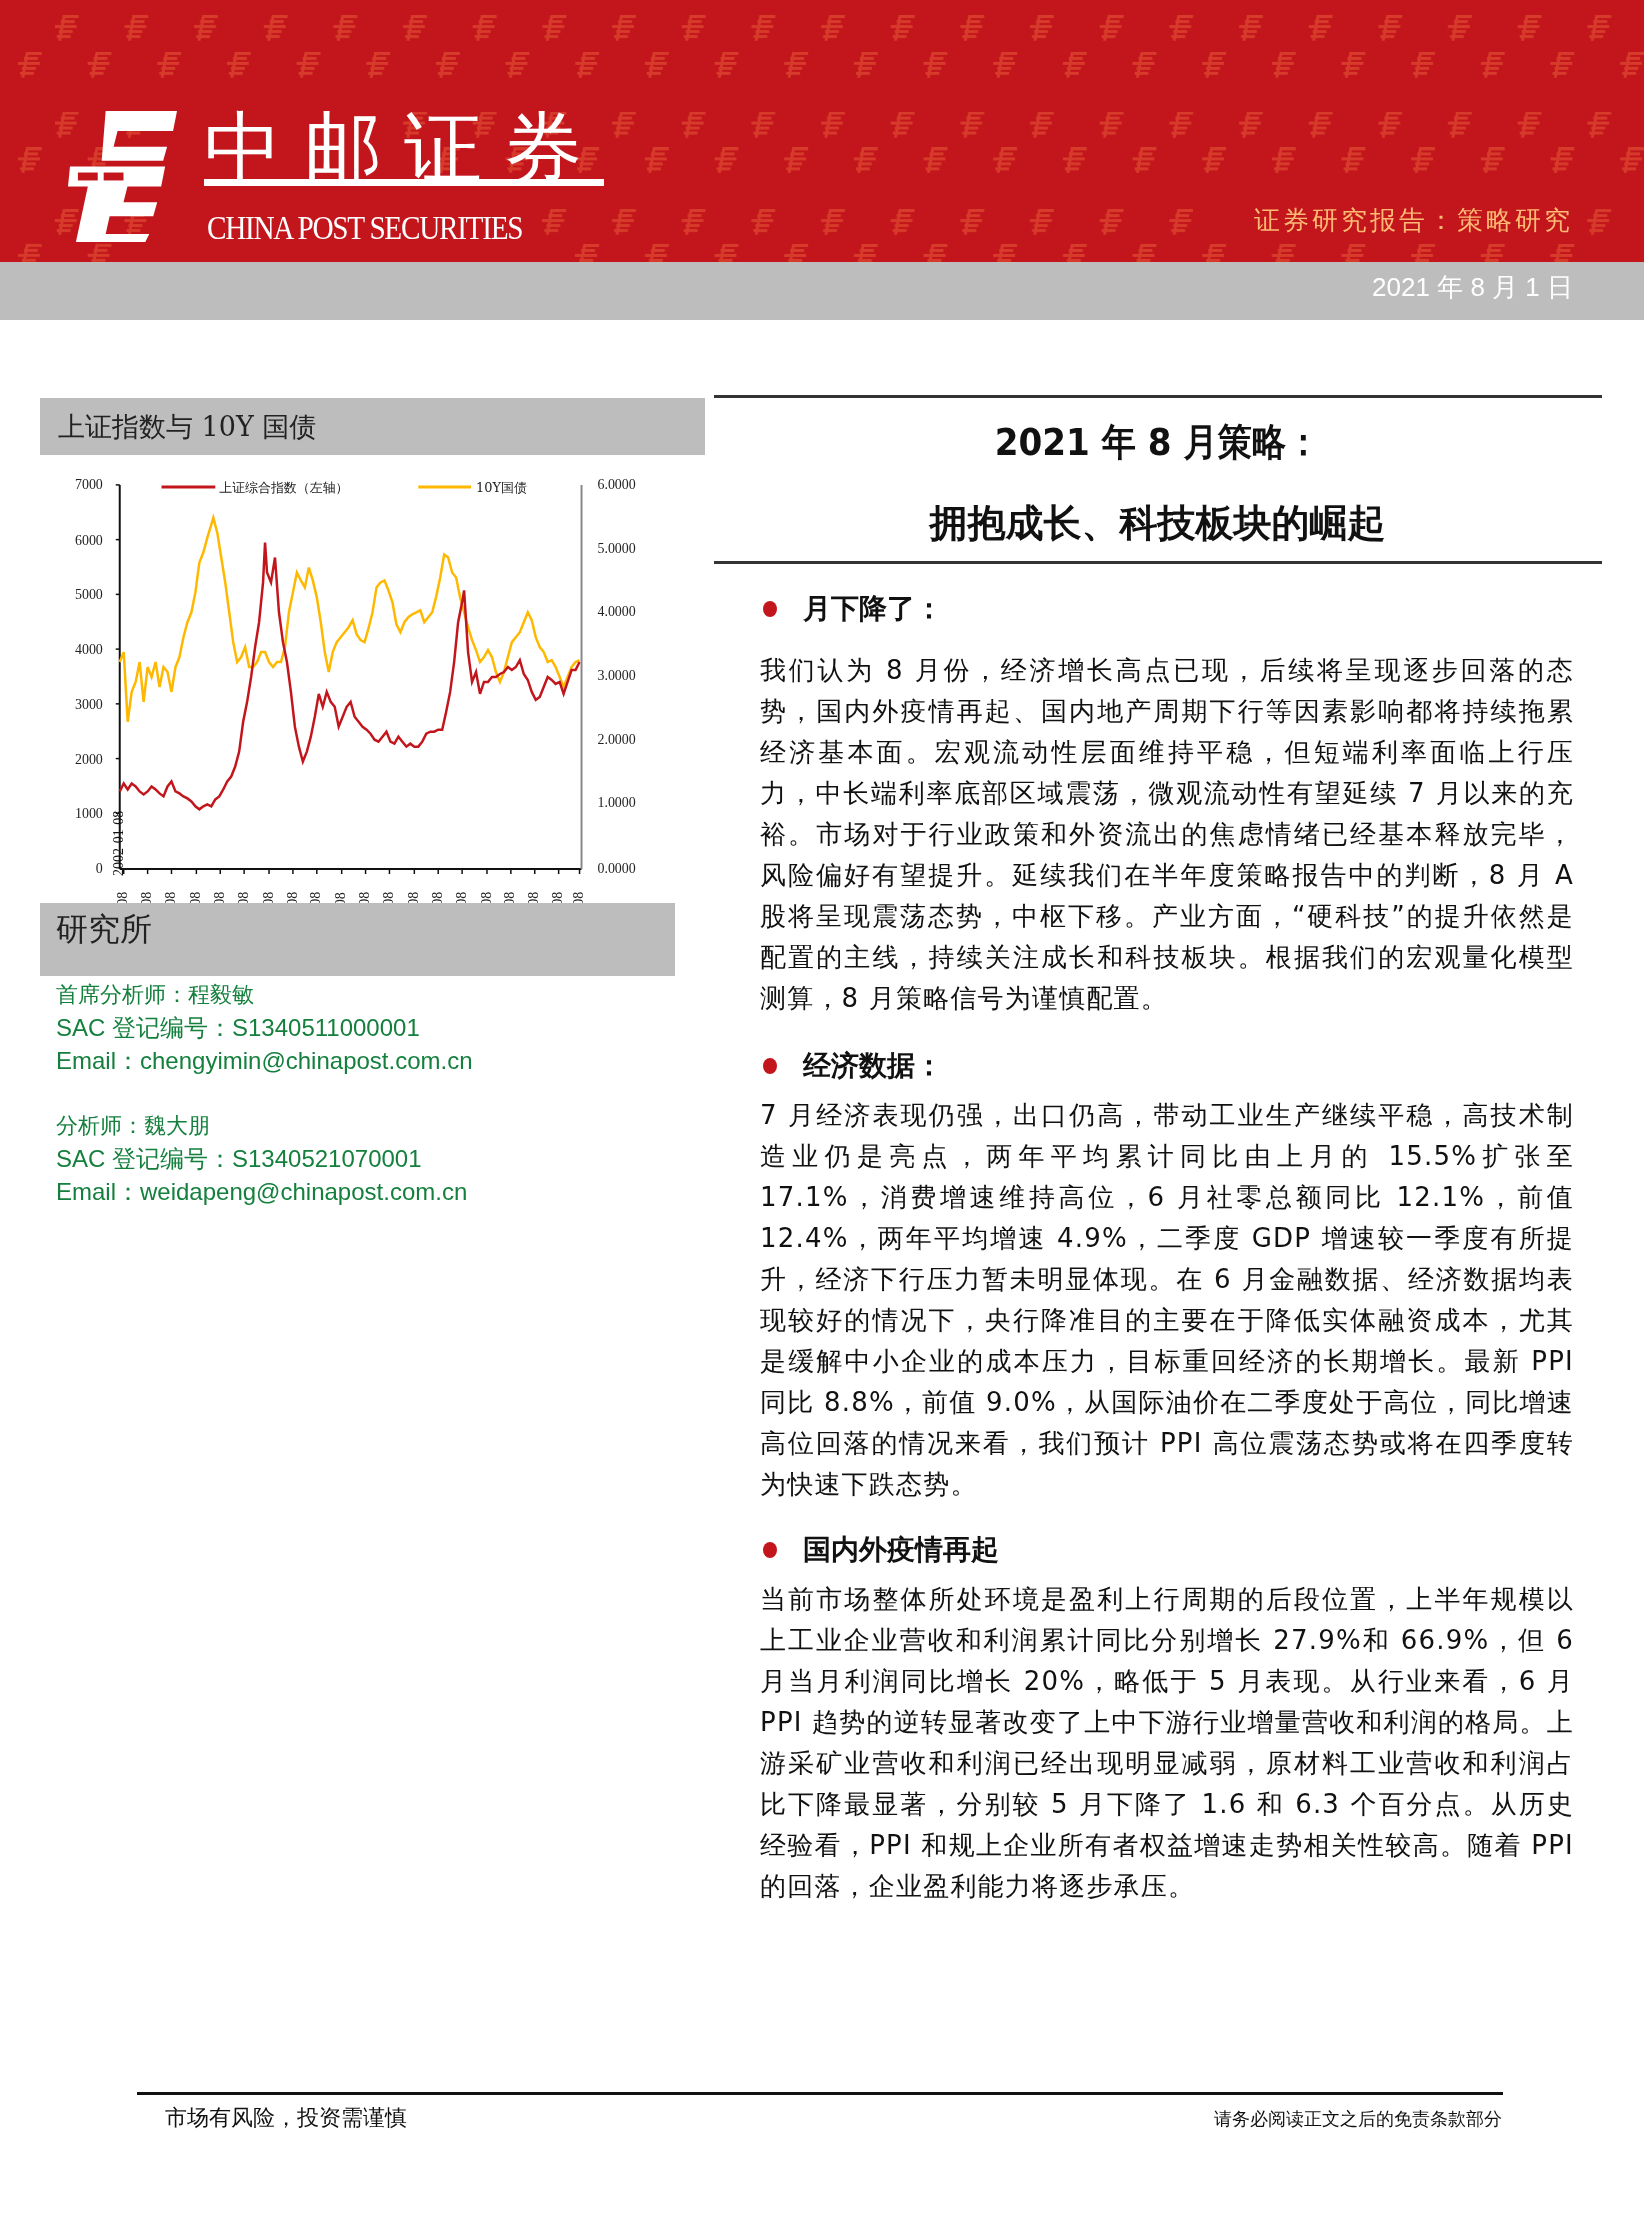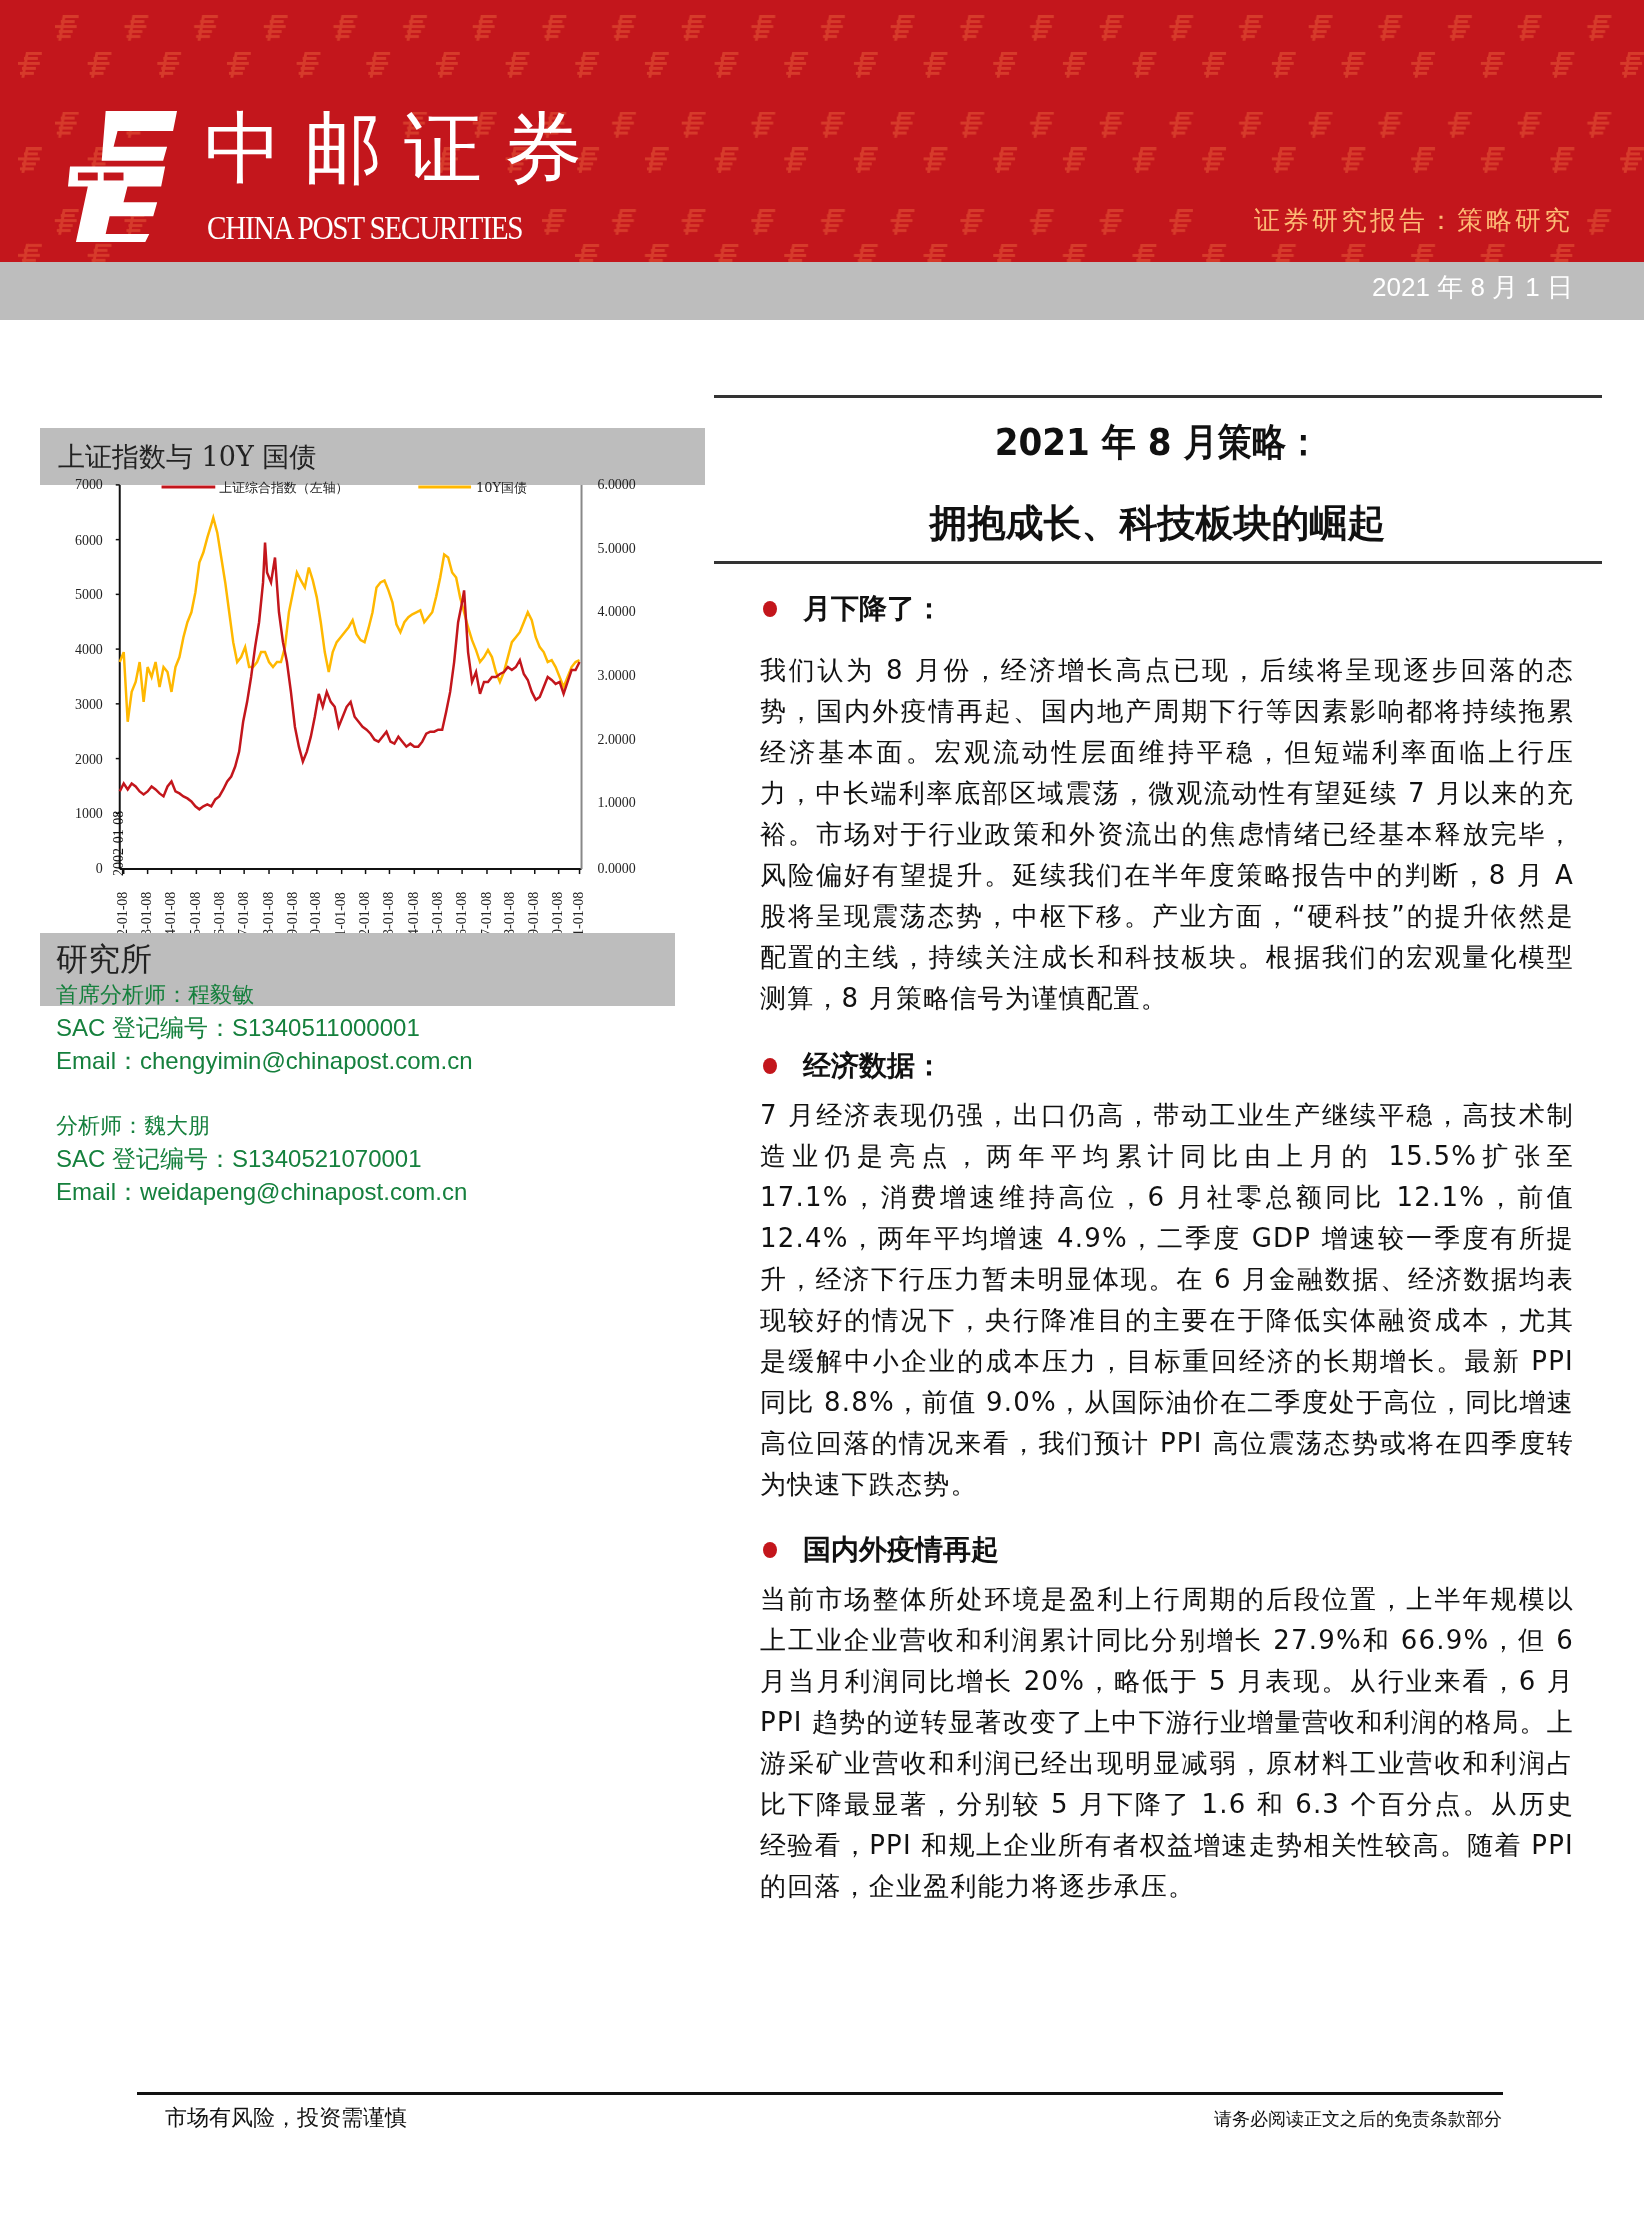--- a/index.html
+++ b/index.html
@@ -2,29 +2,29 @@
 <html><head>
 <meta charset="utf-8">
 <style>
   html, body { margin:0; padding:0; }
   body { width:1645px; height:2233px; position:relative; background:#ffffff; overflow:hidden;
          font-family:"DejaVu Sans","Liberation Sans",sans-serif; color:#111; }
   .hdr { position:absolute; left:0; top:0; width:1645px; height:262px; background:#c3161c; overflow:hidden; }
   .hdr-pattern { position:absolute; left:0; top:0; width:100%; height:100%; }
   .logo { position:absolute; left:68px; top:111px; width:111px; height:131px; }
   .brand-cn { position:absolute; left:204px; top:109px; color:#fff; font-family:"DejaVu Serif","Liberation Serif",serif;
-              font-size:78px; letter-spacing:22px; line-height:1; font-weight:normal; }
+              font-size:78px; letter-spacing:22px; line-height:1; font-weight:normal;text-decoration:underline; }
   .brand-en { position:absolute; left:207px; top:211px; color:#fff; font-family:"Liberation Serif","DejaVu Serif",serif;
               font-size:34px; letter-spacing:-1.5px; line-height:1; transform:scaleX(0.86); transform-origin:left; }
   .report-type { position:absolute; right:72px; top:207px; color:#fdba74; font-family:"DejaVu Serif","Liberation Serif",serif;
                  font-size:26px; letter-spacing:3px; line-height:1; }
   .graybar { position:absolute; left:0; top:262px; width:1645px; height:58px; background:#bdbdbd; }
   .date { position:absolute; right:72px; top:274px; color:#fff; font-family:"Liberation Sans",sans-serif; font-size:26px; line-height:1; }
 
-  .box-title { position:absolute; background:#bdbdbd; color:#222; font-family:"DejaVu Serif","Liberation Serif",serif;margin-top:30px; }
+  .box-title { position:absolute; background:#bdbdbd; color:#222; font-family:"DejaVu Serif","Liberation Serif",serif; }
   .chart-title { left:40px; top:398px; width:665px; height:57px; font-size:27px; line-height:57px; padding-left:18px; box-sizing:border-box; }
   .chart { position:absolute; left:40px; top:463px; width:677px; height:418px; }
   .inst-title { left:40px; top:903px; width:635px; height:73px; font-size:32px; line-height:52px; padding-left:16px; box-sizing:border-box; }
   .analyst { position:absolute; left:56px; font-size:24px; line-height:33px; color:#15803d; }
   .analyst .l { white-space:nowrap; font-family:"Liberation Sans",sans-serif; }
   .analyst .cn { font-family:"DejaVu Serif",serif; font-size:22px; }
 
   .rule { position:absolute; background:#333; }
   .title1 { position:absolute; left:713px; width:889px; top:423px; text-align:center; font-family:"DejaVu Sans",sans-serif;
             font-weight:bold; font-size:38px; line-height:1; transform:scaleX(0.9); }

